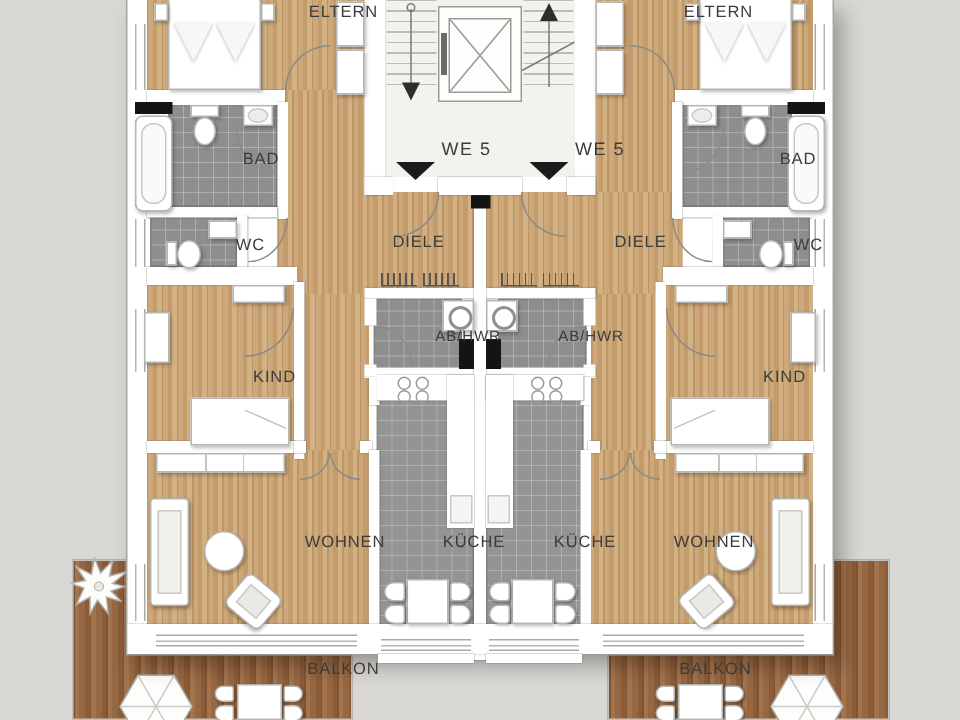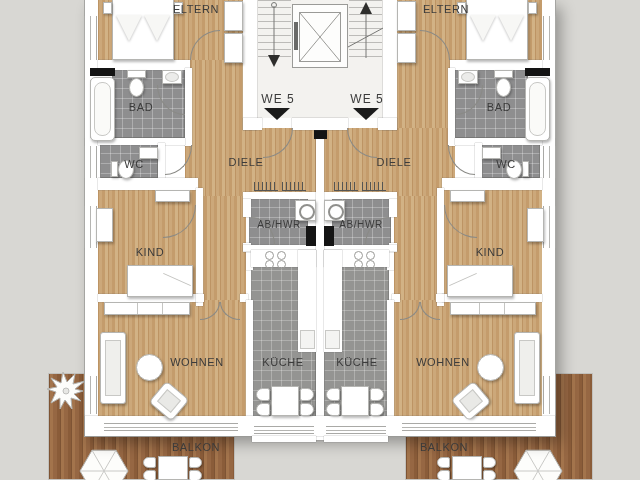--- a/index.html
+++ b/index.html
@@ -8,21 +8,21 @@
   .abs{position:absolute;}
   .wood{background:#c6a171 repeating-linear-gradient(90deg,#bd9464 0 1px,#cca87a 1px 4px,#c49c6c 4px 7px,#d2b285 7px 10px);}
   .deck{background:#996a44 repeating-linear-gradient(90deg,#7e5434 0 1px,#a3744c 1px 4px,#966743 4px 8px,#8a5c39 8px 11px);
         border:1px solid #c2c1bd;box-sizing:border-box;}
   .tileb{background-color:#8e8e8f;background-image:linear-gradient(rgba(255,255,255,.28) 1px,transparent 1px),linear-gradient(90deg,rgba(255,255,255,.28) 1px,transparent 1px);background-size:10px 10px;box-shadow:inset 0 0 0 1px rgba(110,110,108,.6);}
   .tilek{background-color:#949492;background-image:linear-gradient(rgba(255,255,255,.25) 1px,transparent 1px),linear-gradient(90deg,rgba(255,255,255,.25) 1px,transparent 1px);background-size:10px 10px;box-shadow:inset 0 0 0 1px rgba(110,110,108,.5);}
   .wall{background:#fff;box-shadow:0 0 1px rgba(90,90,88,.8);}
   .furn{background:#fff;border:1px solid #b5b5b2;box-sizing:border-box;box-shadow:1px 1.5px 2.5px rgba(0,0,0,.28);}
   .fi{background:#ececea;border:1px solid #c8c8c5;box-sizing:border-box;}
   .shaft{background:#141414;}
-  .lbl{position:absolute;transform:translate(-50%,-50%);font-size:11px;line-height:1;color:#3b3b3b;letter-spacing:.6px;white-space:nowrap;}
+  .lbl{position:absolute;transform:translate(-50%,-50%);font-size:11px;line-height:1;color:#3b3b3b;letter-spacing:.6px;white-space:nowrap;margin-left:33px;}
   .lbl.we{font-size:12px;letter-spacing:1px;}
   .door{position:absolute;border:0 solid #8a8a86;box-sizing:border-box;}
   .d-br{border-bottom-right-radius:100% 100%;border-right-width:1px;border-bottom-width:1px;}
   .d-bl{border-bottom-left-radius:100% 100%;border-left-width:1px;border-bottom-width:1px;}
   .d-tl{border-top-left-radius:100% 100%;border-left-width:1px;border-top-width:1px;}
   .d-tr{border-top-right-radius:100% 100%;border-right-width:1px;border-top-width:1px;}
   .winh{background:#fff;border-top:1px solid #a9a9a6;border-bottom:1px solid #a9a9a6;box-sizing:border-box;
         background-image:linear-gradient(#b5b5b2,#b5b5b2);background-size:100% 1px;background-position:center;background-repeat:no-repeat;}
   .winv{background:#fff;border-left:1px solid #a9a9a6;border-right:1px solid #a9a9a6;box-sizing:border-box;
         background-image:linear-gradient(90deg,#b5b5b2,#b5b5b2);background-size:1px 100%;background-position:center;background-repeat:no-repeat;}

